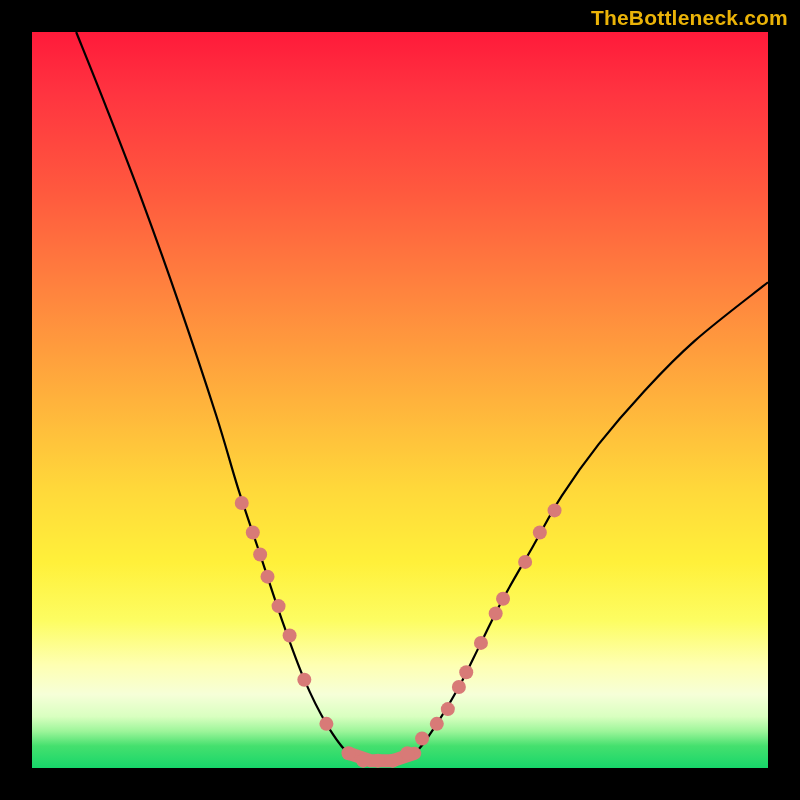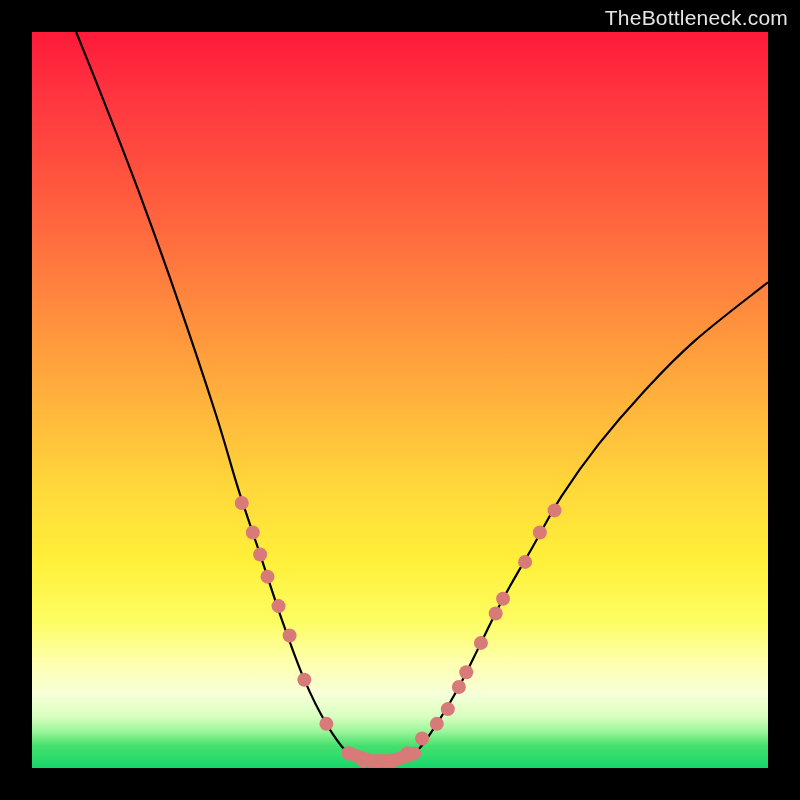--- a/index.html
+++ b/index.html
@@ -41,23 +41,23 @@
       #d9ffc0 93%,
       #9df59a 95%,
       #45e06e 97%,
       #17d66a 100%
     );
   }
   .watermark {
     position: absolute;
     top: 6px;
     right: 12px;
-    color: #e5e5e5;
+    color: #eab308;
     font-size: 21px;
-    font-weight: 400;
+    font-weight: 700;
     letter-spacing: 0.2px;
     user-select: none;
   }
   svg.curve {
     position: absolute;
     left: 0;
     top: 0;
     width: 736px;
     height: 736px;
     overflow: visible;

